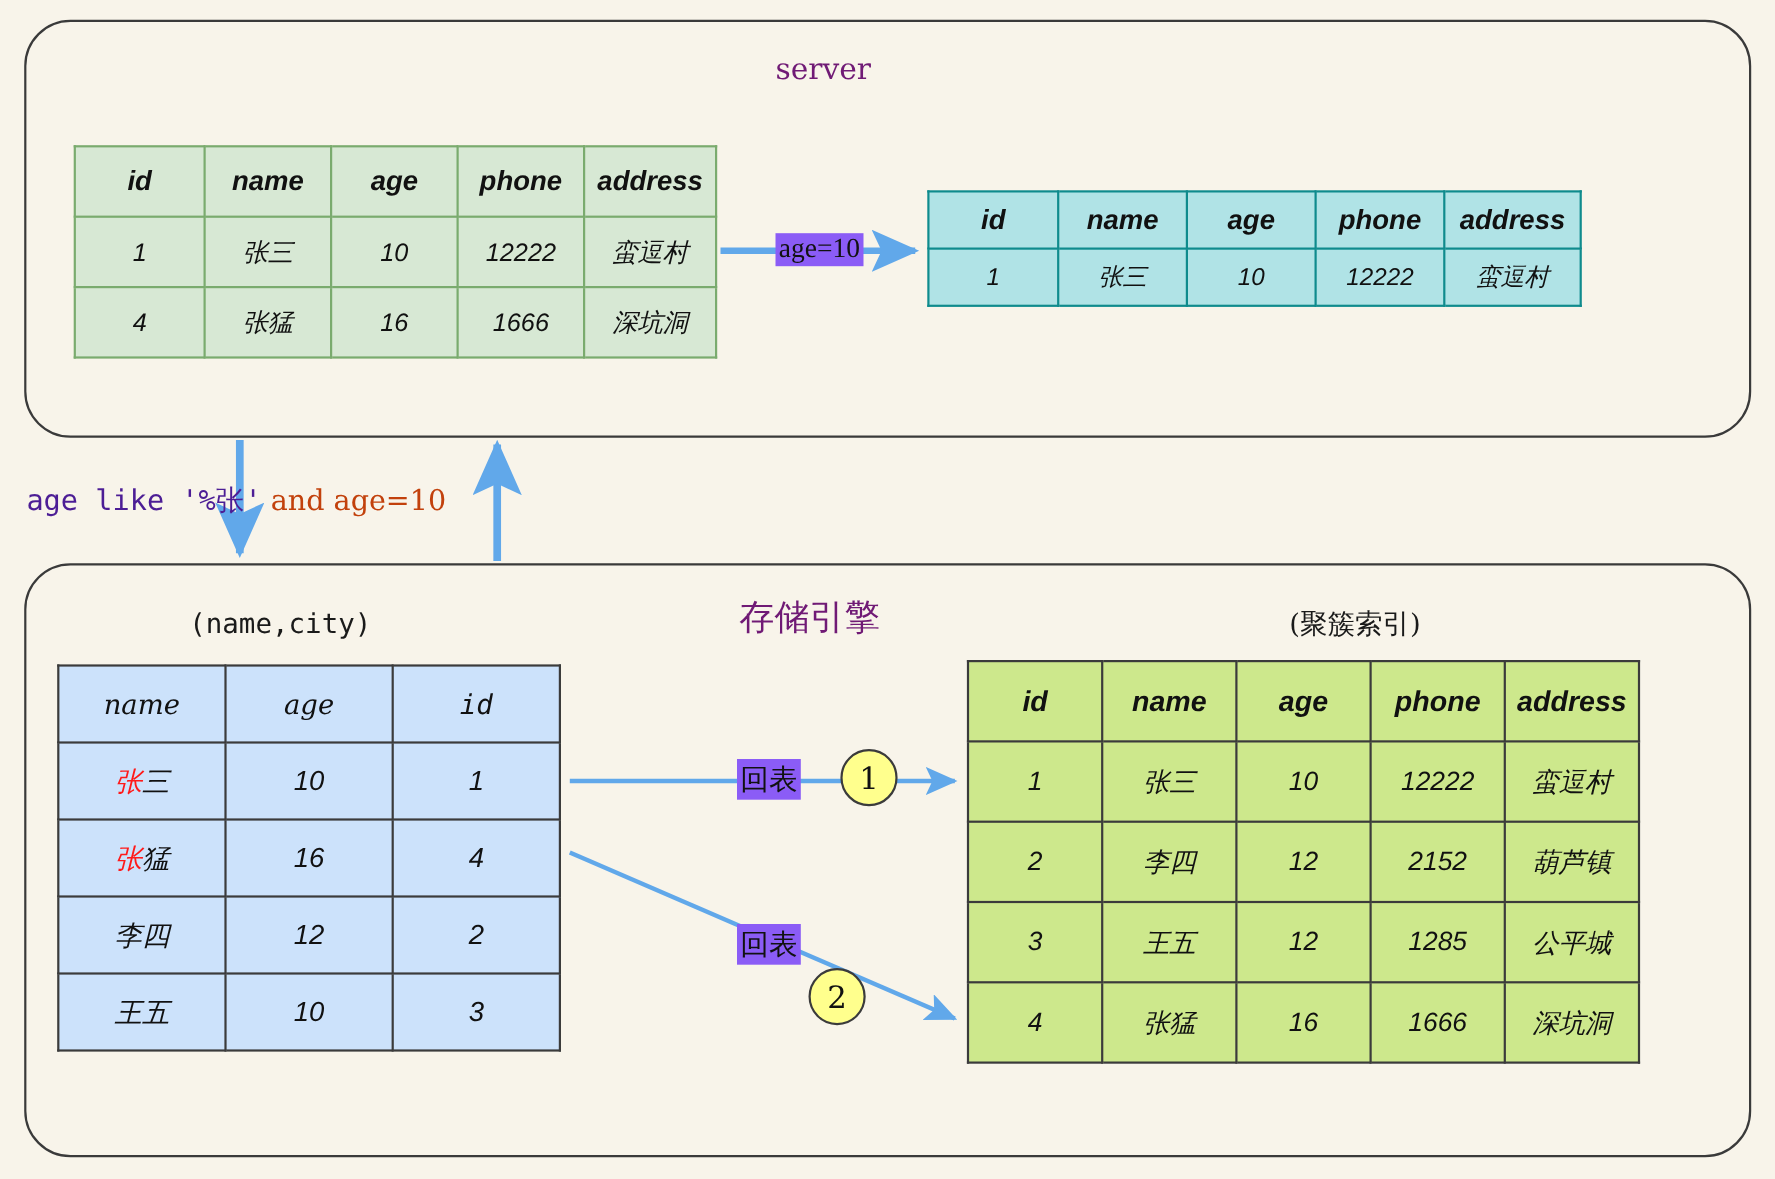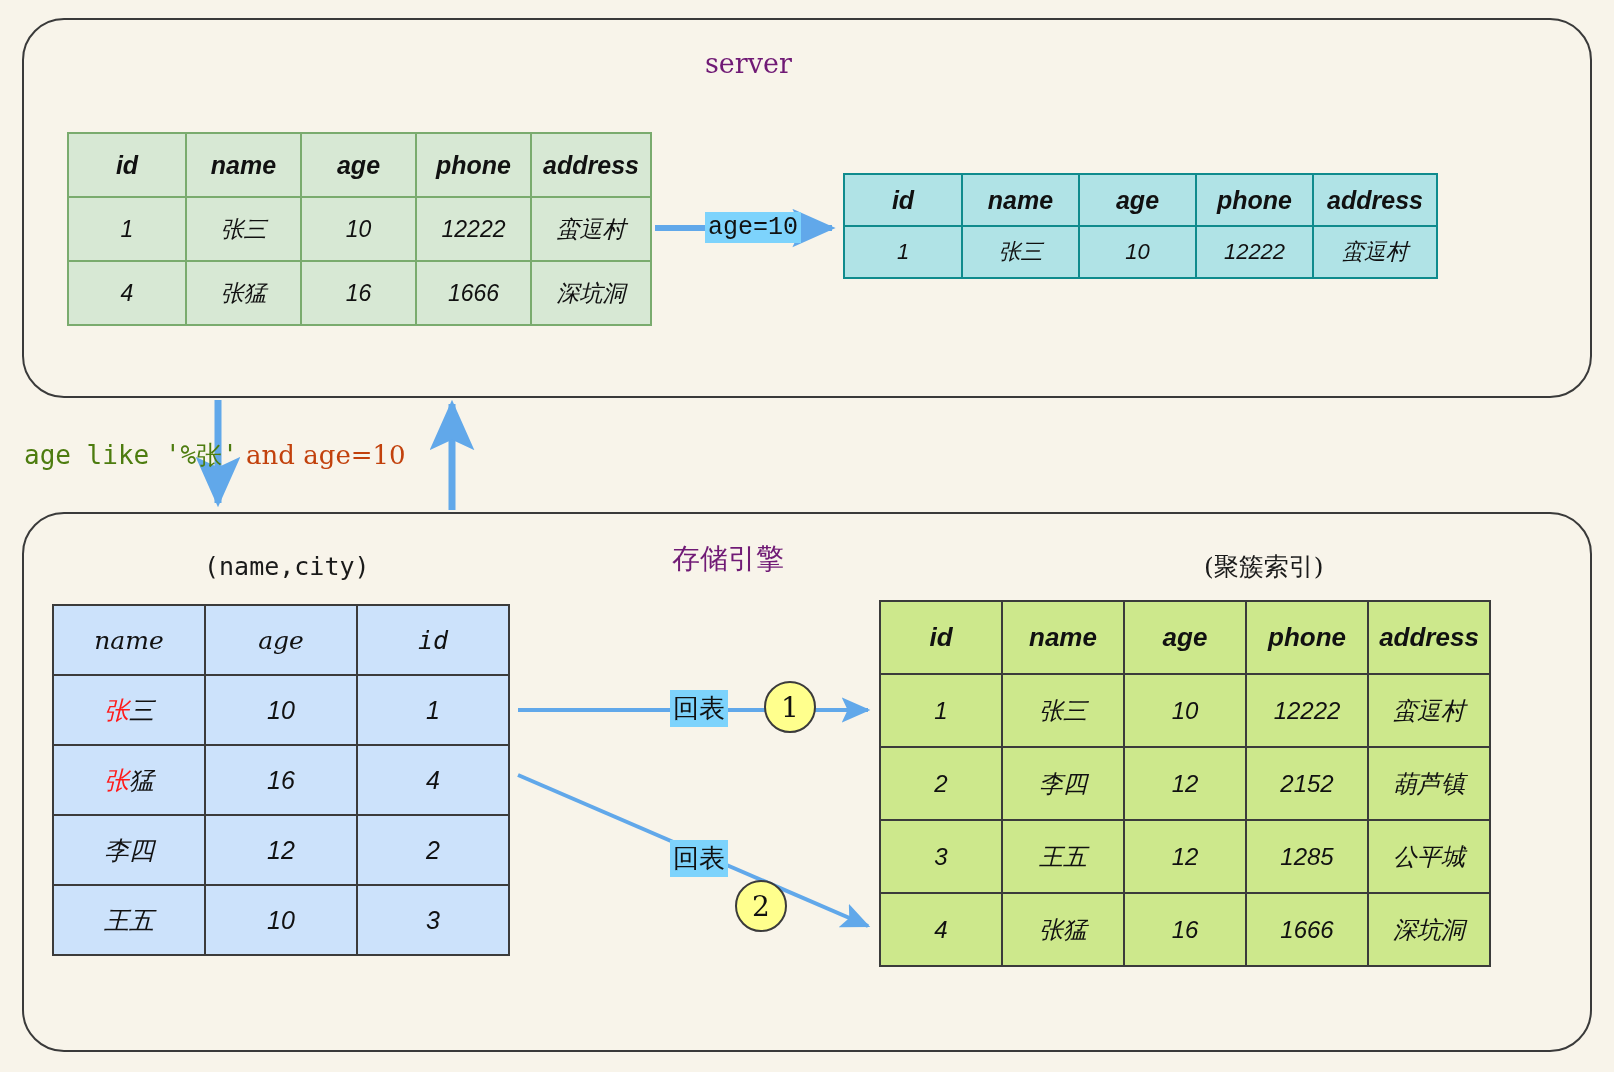--- a/index.html
+++ b/index.html
@@ -24,29 +24,28 @@
   #panel-engine{left:22px;top:512px;width:1570px;height:540px;}
 
   .panel-title{
     position:absolute;
     font-family:"DejaVu Serif","Liberation Serif",serif;
     font-size:27px;
     color:#701a75;
     white-space:nowrap;
   }
   #title-server{left:705px;top:48px;}
-  #title-engine{left:672px;top:540px;font-size:28px;}
+  #title-engine{left:672px;top:540px;font-size:32px;}
 
   .sub-label{
     position:absolute;
     font-family:"DejaVu Serif","Liberation Serif",serif;
     font-size:25px;
     color:#1a1a1a;
     white-space:nowrap;
-    margin-left:32px;
   }
   #label-namecity{left:172px;top:552px;font-family:"DejaVu Sans Mono","Liberation Mono",monospace;font-size:25px;}
   #label-cluster{left:1172px;top:550px;}
 
   
   table.dtable{
     position:absolute;
     border-collapse:collapse;
     table-layout:fixed;
     font-style:italic;
@@ -95,40 +94,40 @@
   #tbl-cluster th{font-weight:bold;font-size:26px;}
 
   .red{color:#ff1a1a;}
 
   
   #arrows{position:absolute;left:0;top:0;width:1614px;height:1072px;pointer-events:none;}
 
   
   .arrow-label{
     position:absolute;
-    background:#7dd3fc;
-    font-family:Liberation Mono, monospace;
+    background:#8b5cf6;
+    font-family:Liberation Serif, serif;
     font-size:25px;
     color:#111;
     padding:1px 3px;
     white-space:nowrap;
   }
   #lbl-age10{left:705px;top:212px;}
   #lbl-huibiao-1{left:670px;top:690px;font-size:26px;}
   #lbl-huibiao-2{left:670px;top:840px;font-size:26px;}
 
   
   #sql-text{
     position:absolute;left:24px;top:438px;
     font-size:26px;white-space:nowrap;
     font-family:"DejaVu Serif","Liberation Serif",serif;
   }
   #sql-text .code{
     font-family:"DejaVu Sans Mono","Liberation Mono",monospace;
-    color:#4d7c0f;
+    color:#4c1d95;
   }
   #sql-text .plain{color:#c2410c;}
 
   
   .step-circle{
     position:absolute;
     width:52px;height:52px;border-radius:50%;
     background:#ffff8d;border:2px solid #3b3b3b;
     display:flex;align-items:center;justify-content:center;
     font-family:"DejaVu Serif","Liberation Serif",serif;

